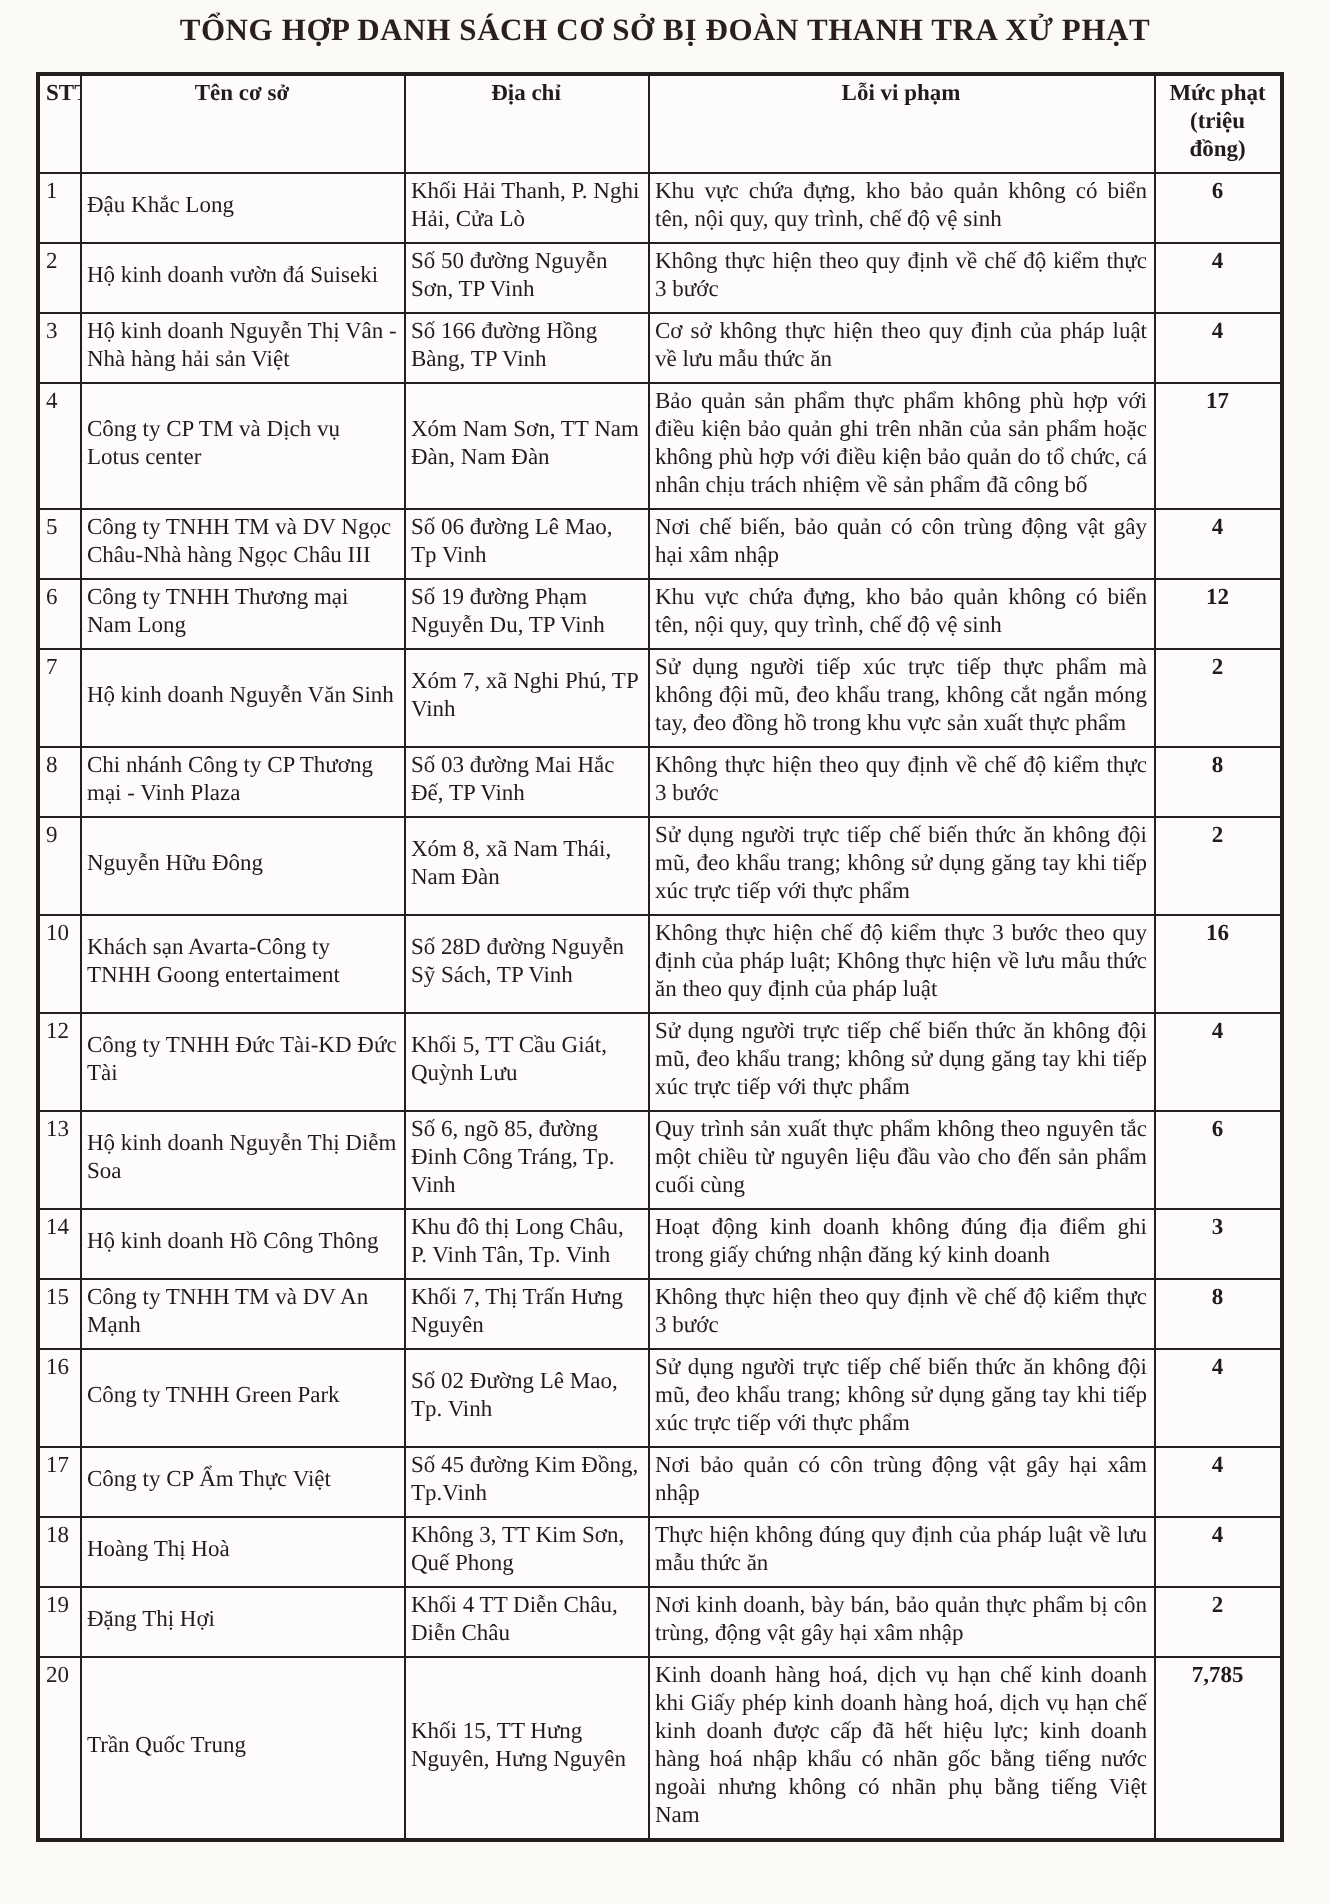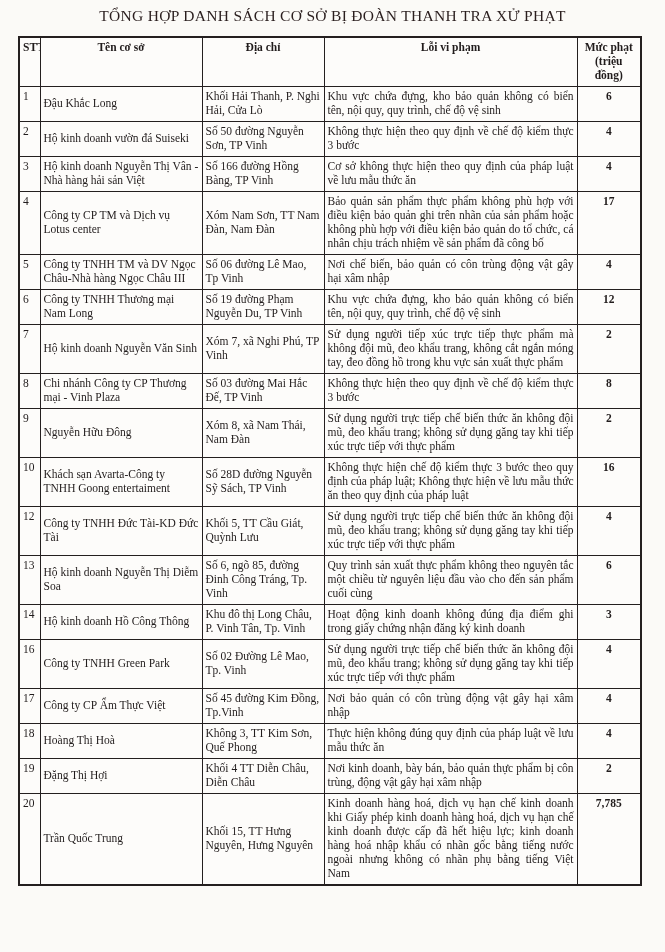--- a/index.html
+++ b/index.html
@@ -5,21 +5,21 @@
   * { margin: 0; padding: 0; box-sizing: border-box; }
   html, body {
     width: 665px;
     background: #fbfaf7;
     font-family: "Liberation Serif", "DejaVu Serif", serif;
     color: #211c1c;
   }
   body { min-height: 952px; position: relative; }
   .page-title {
     text-align: center;
-    font-weight: normal;
+    font-weight: bold;
     font-size: 15.5px;
     letter-spacing: 0.3px;
     padding-top: 7px;
     color: #2a1e1e;
     white-space: nowrap;
   }
   table.penalty {
     border-collapse: collapse;
     table-layout: fixed;
     width: 622px;
@@ -154,20 +154,27 @@
     <td class="c-fine">6</td>
   </tr>
       <tr>
     <td class="c-stt">14</td>
     <td class="c-name">Hộ kinh doanh Hồ Công Thông</td>
     <td class="c-addr">Khu đô thị Long Châu, P. Vinh Tân, Tp. Vinh</td>
     <td class="c-viol">Hoạt động kinh doanh không đúng địa điểm ghi trong giấy chứng nhận đăng ký kinh doanh</td>
     <td class="c-fine">3</td>
   </tr>
       <tr>
+    <td class="c-stt">15</td>
+    <td class="c-name">Công ty TNHH TM và DV An Mạnh</td>
+    <td class="c-addr">Khối 7, Thị Trấn Hưng Nguyên</td>
+    <td class="c-viol">Không thực hiện theo quy định về chế độ kiểm thực 3 bước</td>
+    <td class="c-fine">8</td>
+  </tr>
+      <tr>
     <td class="c-stt">16</td>
     <td class="c-name">Công ty TNHH Green Park</td>
     <td class="c-addr">Số 02 Đường Lê Mao, Tp. Vinh</td>
     <td class="c-viol">Sử dụng người trực tiếp chế biến thức ăn không đội mũ, đeo khẩu trang; không sử dụng găng tay khi tiếp xúc trực tiếp với thực phẩm</td>
     <td class="c-fine">4</td>
   </tr>
       <tr>
     <td class="c-stt">17</td>
     <td class="c-name">Công ty CP Ẩm Thực Việt</td>
     <td class="c-addr">Số 45 đường Kim Đồng, Tp.Vinh</td>

